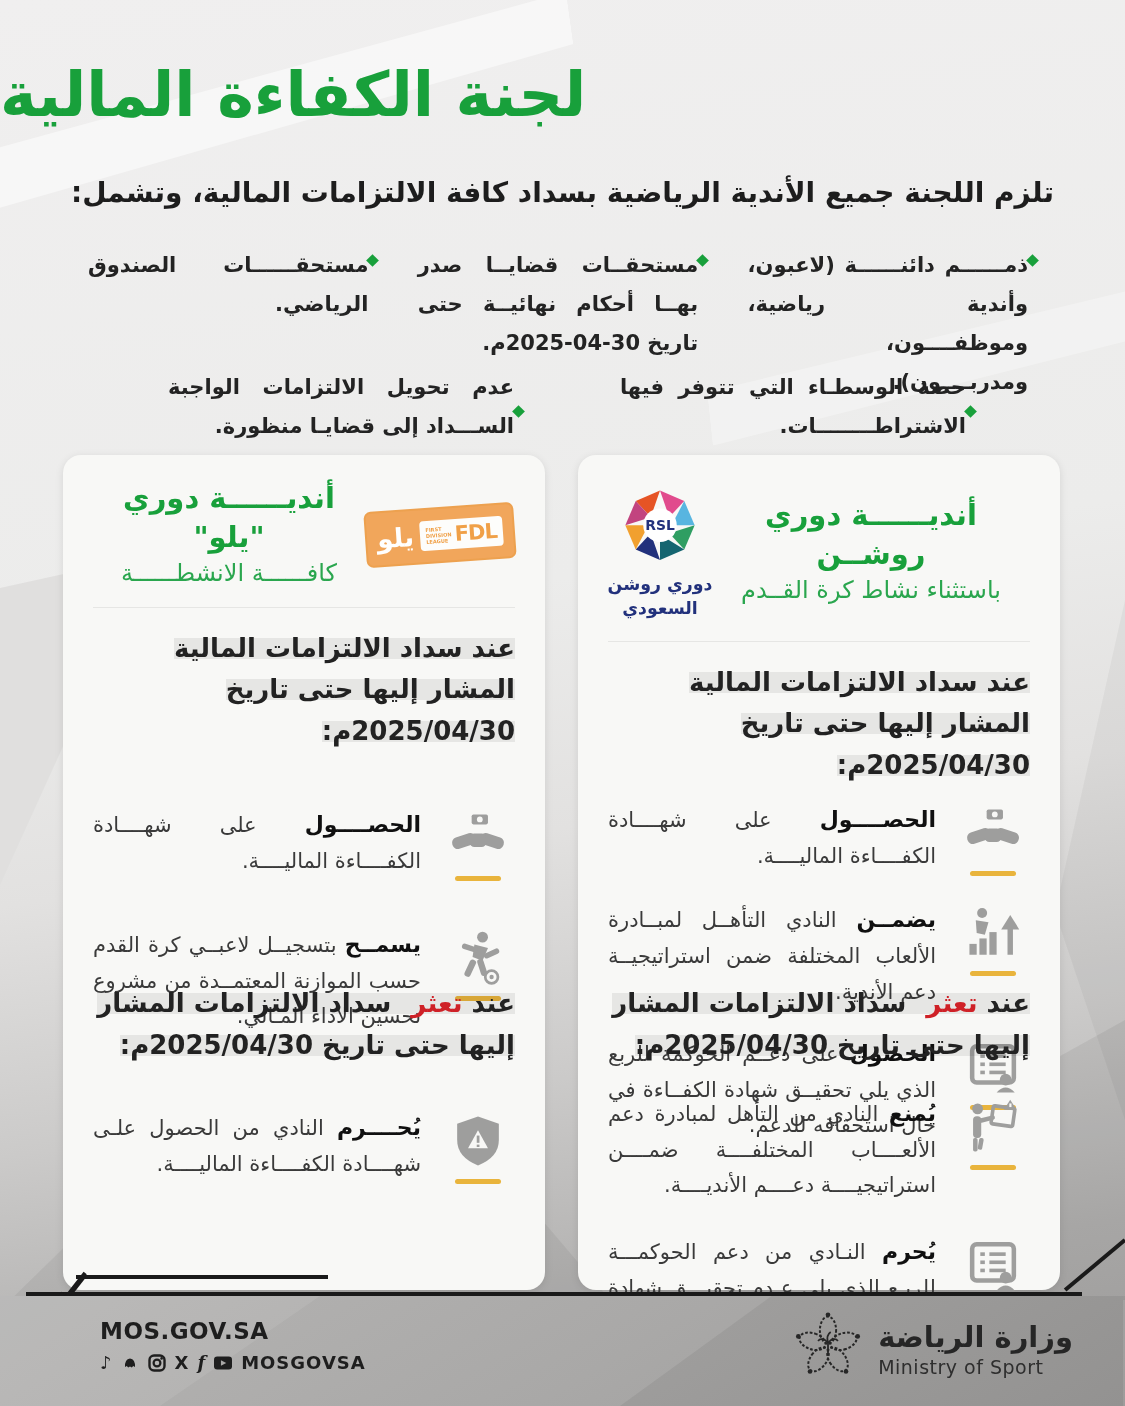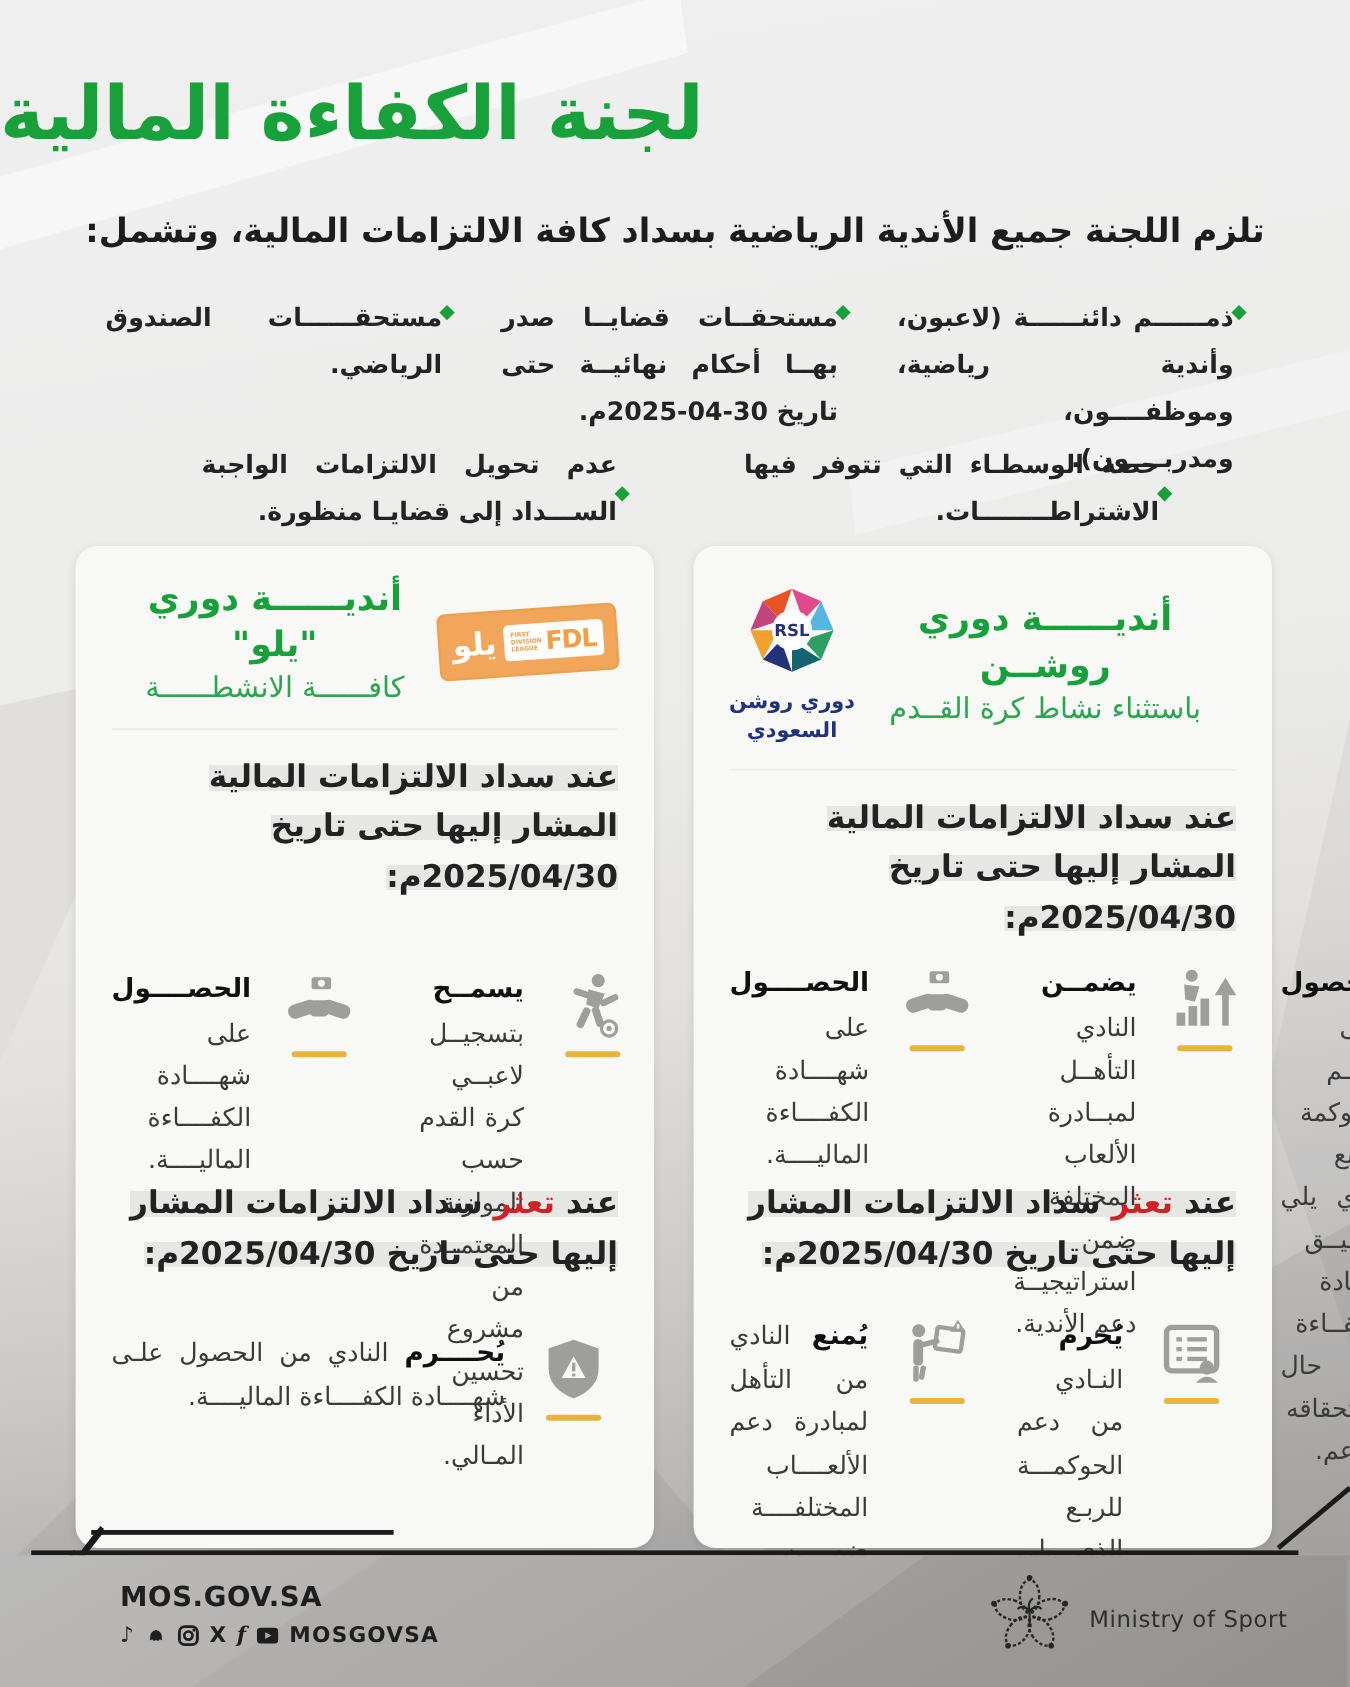--- a/index.html
+++ b/index.html
@@ -43,23 +43,23 @@
   .card-pad{position:relative;padding:24px 30px 0;height:100%;box-sizing:border-box;}
   .card-head{display:flex;align-items:center;justify-content:space-between;
     border-bottom:1px solid #e6e6e4;padding-bottom:16px;min-height:104px;}
   .card-titles{direction:rtl;text-align:center;flex:1;}
   .card-title{color:#18a03b;font-size:29px;font-weight:bold;line-height:1.35;}
   .card-subtitle{color:#2aa64e;font-size:24px;line-height:1.4;}
 
   .sec-head{direction:rtl;text-align:right;font-size:26px;line-height:1.6;
     font-weight:bold;color:#222;margin:20px 0 0;}
   .hl{background:linear-gradient(180deg,rgba(0,0,0,0) 16%,rgba(0,0,0,.075) 16%,rgba(0,0,0,.075) 86%,rgba(0,0,0,0) 86%);}
-  .red{color:#cf2127;}
-
-  .items{display:flex;flex-direction:row;}
+  .red{color:#cf2127;margin-left:11px;}
+
+  .items{display:flex;flex-direction:column;}
   .card.right .items.pay{margin-top:16px;gap:26px;}
   .card.left  .items.pay{margin-top:54px;gap:46px;}
   .items.fail{margin-top:30px;gap:30px;}
   .card.left .items.fail{margin-top:44px;}
   .item{display:flex;direction:rtl;gap:20px;align-items:flex-start;}
   .icon-col{flex:0 0 74px;display:flex;flex-direction:column;align-items:center;gap:9px;padding-top:2px;}
   .icon-col svg{width:58px;height:58px;}
   .ybar{width:46px;height:5px;border-radius:2.5px;background:#e9b43c;}
   .item p{margin:0;flex:1;font-size:21px;line-height:1.68;color:#3a3a3a;
     text-align:justify;direction:rtl;}
@@ -400,18 +400,19 @@
         </g>
         <g fill="#262626">
           <circle cx="40" cy="7" r="2.6"></circle>
           <circle cx="73" cy="31" r="2.6"></circle>
           <circle cx="60" cy="70" r="2.6"></circle>
           <circle cx="20" cy="70" r="2.6"></circle>
           <circle cx="7" cy="31" r="2.6"></circle>
         </g>
       </svg>
       <div class="ministry-text">
+        <span class="ministry-ar">وزارة الرياضة</span>
         <span class="ministry-en">Ministry of Sport</span>
       </div>
     </div>
   </div>
 
 </div>
 
 </body></html>

